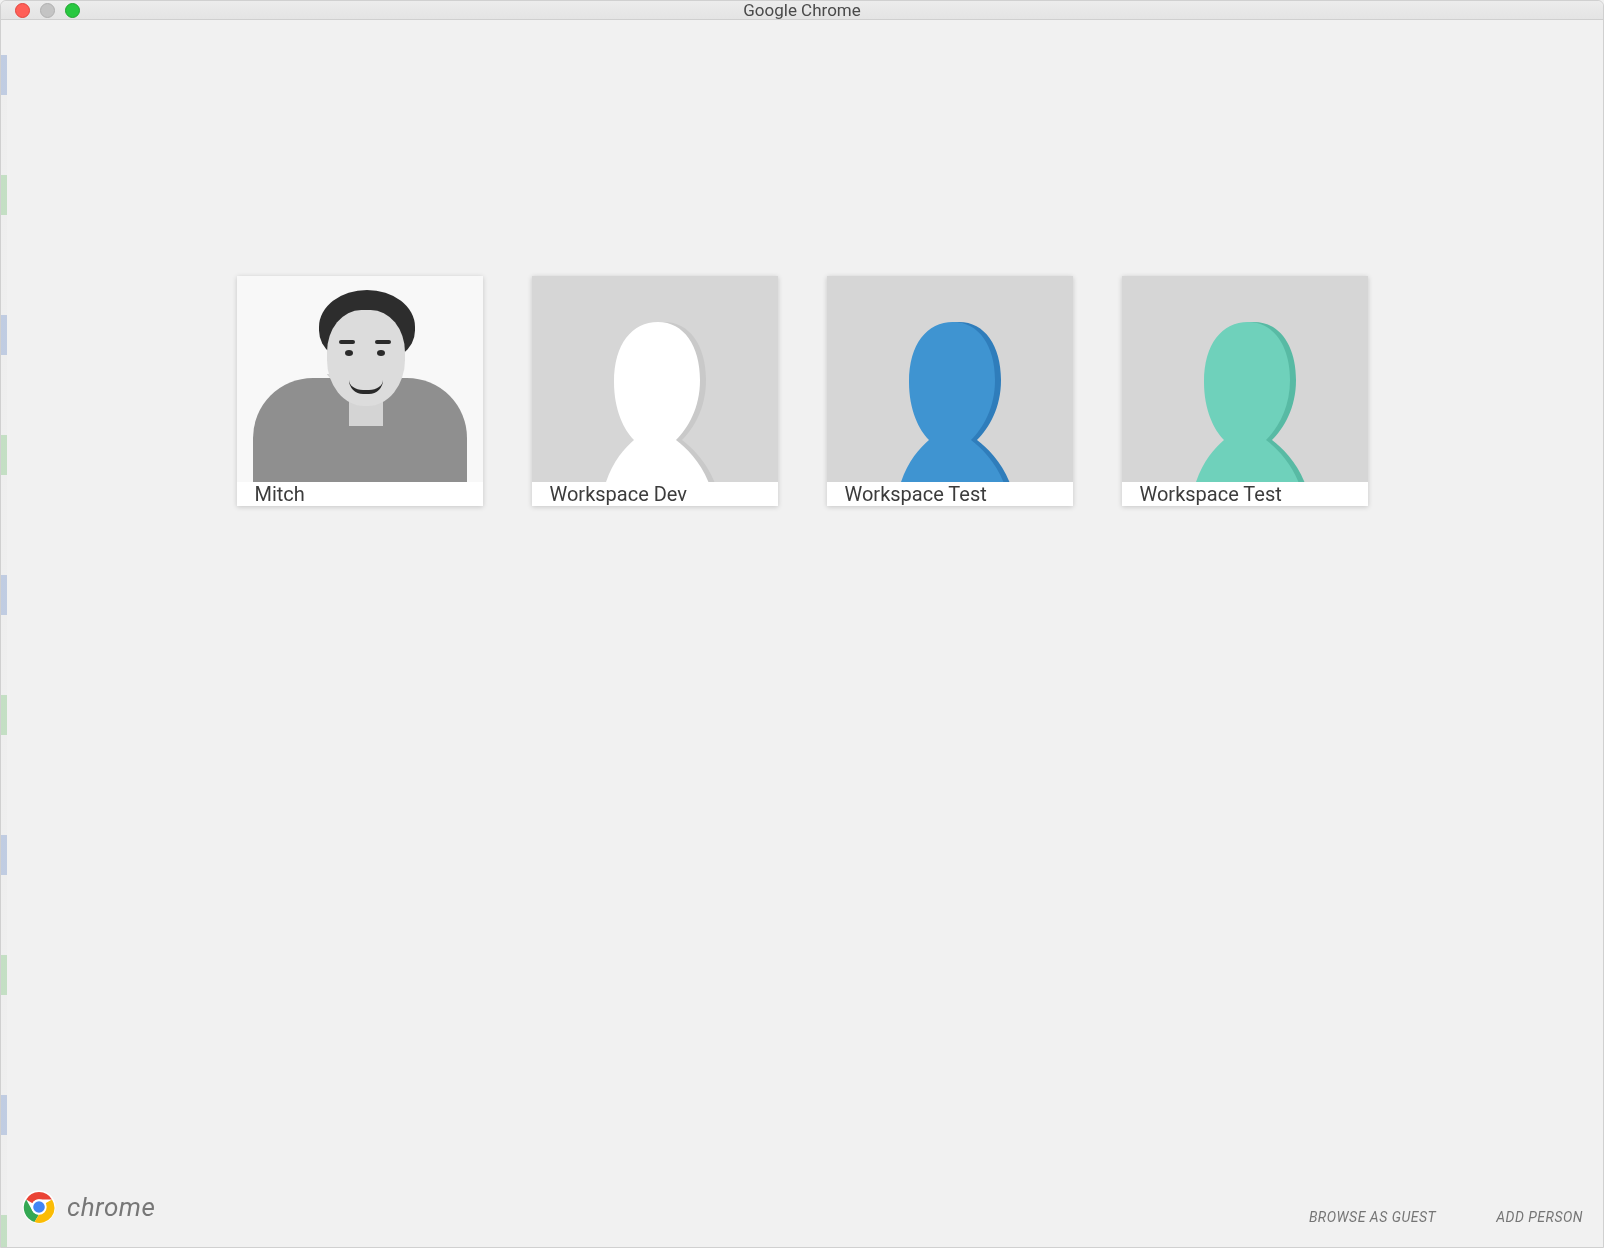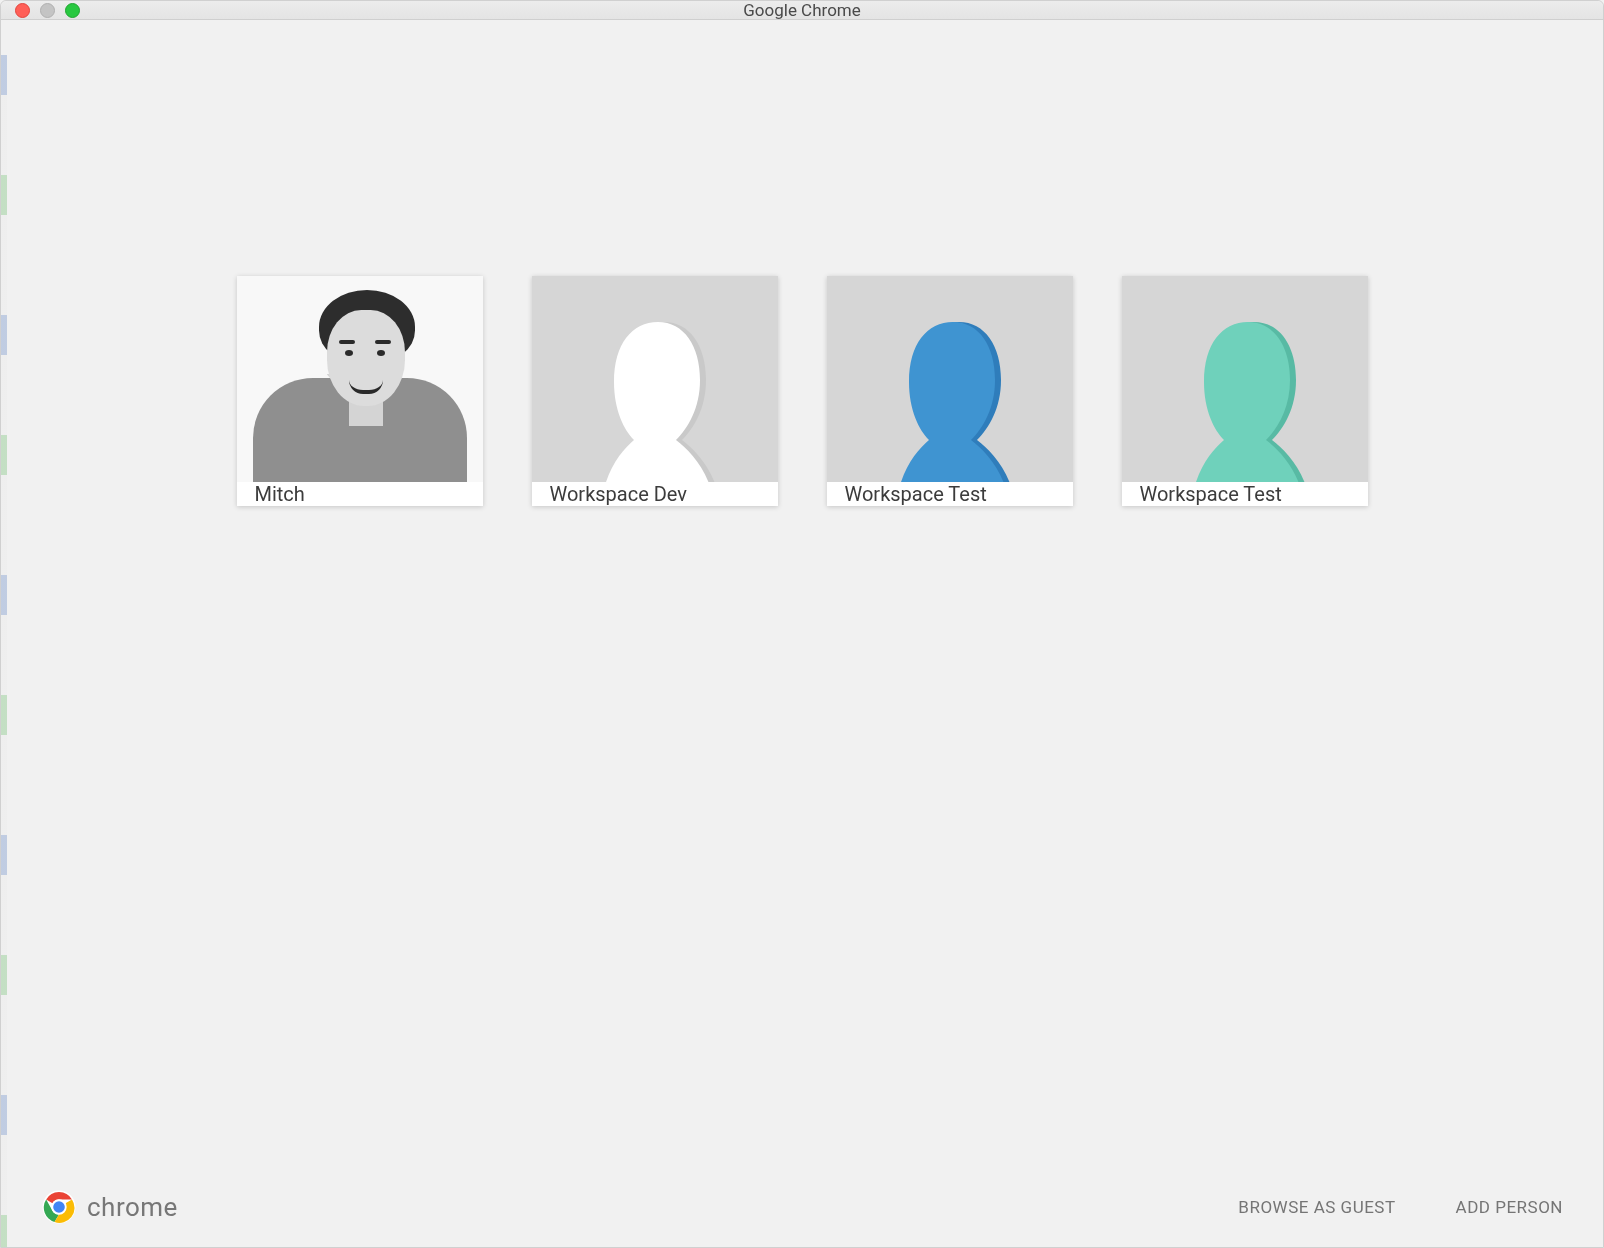--- a/index.html
+++ b/index.html
@@ -85,40 +85,41 @@
       align-items: center;
       padding-left: 18px;
       font-size: 20px;
       color: #3c3c3c;
     }
     .footer {
       position: absolute;
       left: 0; right: 0;
       bottom: 22px;
       display: flex;
-      align-items: center;
-      padding: 0 40px;
+      align-items: flex-end;
+      padding: 0 20px;
+      font-style: italic;
     }
     .footer-left {
       display: flex;
       align-items: center;
       gap: 10px;
     }
     .chrome-word {
       font-size: 26px;
       color: #777;
       letter-spacing: 0.5px;
     }
     .footer-right {
       margin-left: auto;
       display: flex;
       gap: 60px;
     }
     .footer-btn {
-      font-size: 17px;
+      font-size: 14px;
       letter-spacing: 0.5px;
       color: #757575;
       cursor: pointer;
       text-transform: uppercase;
     }
     .edge-strip {
       position: absolute;
       left: 0; top: 35px; bottom: 0;
       width: 6px;
       background: repeating-linear-gradient(

